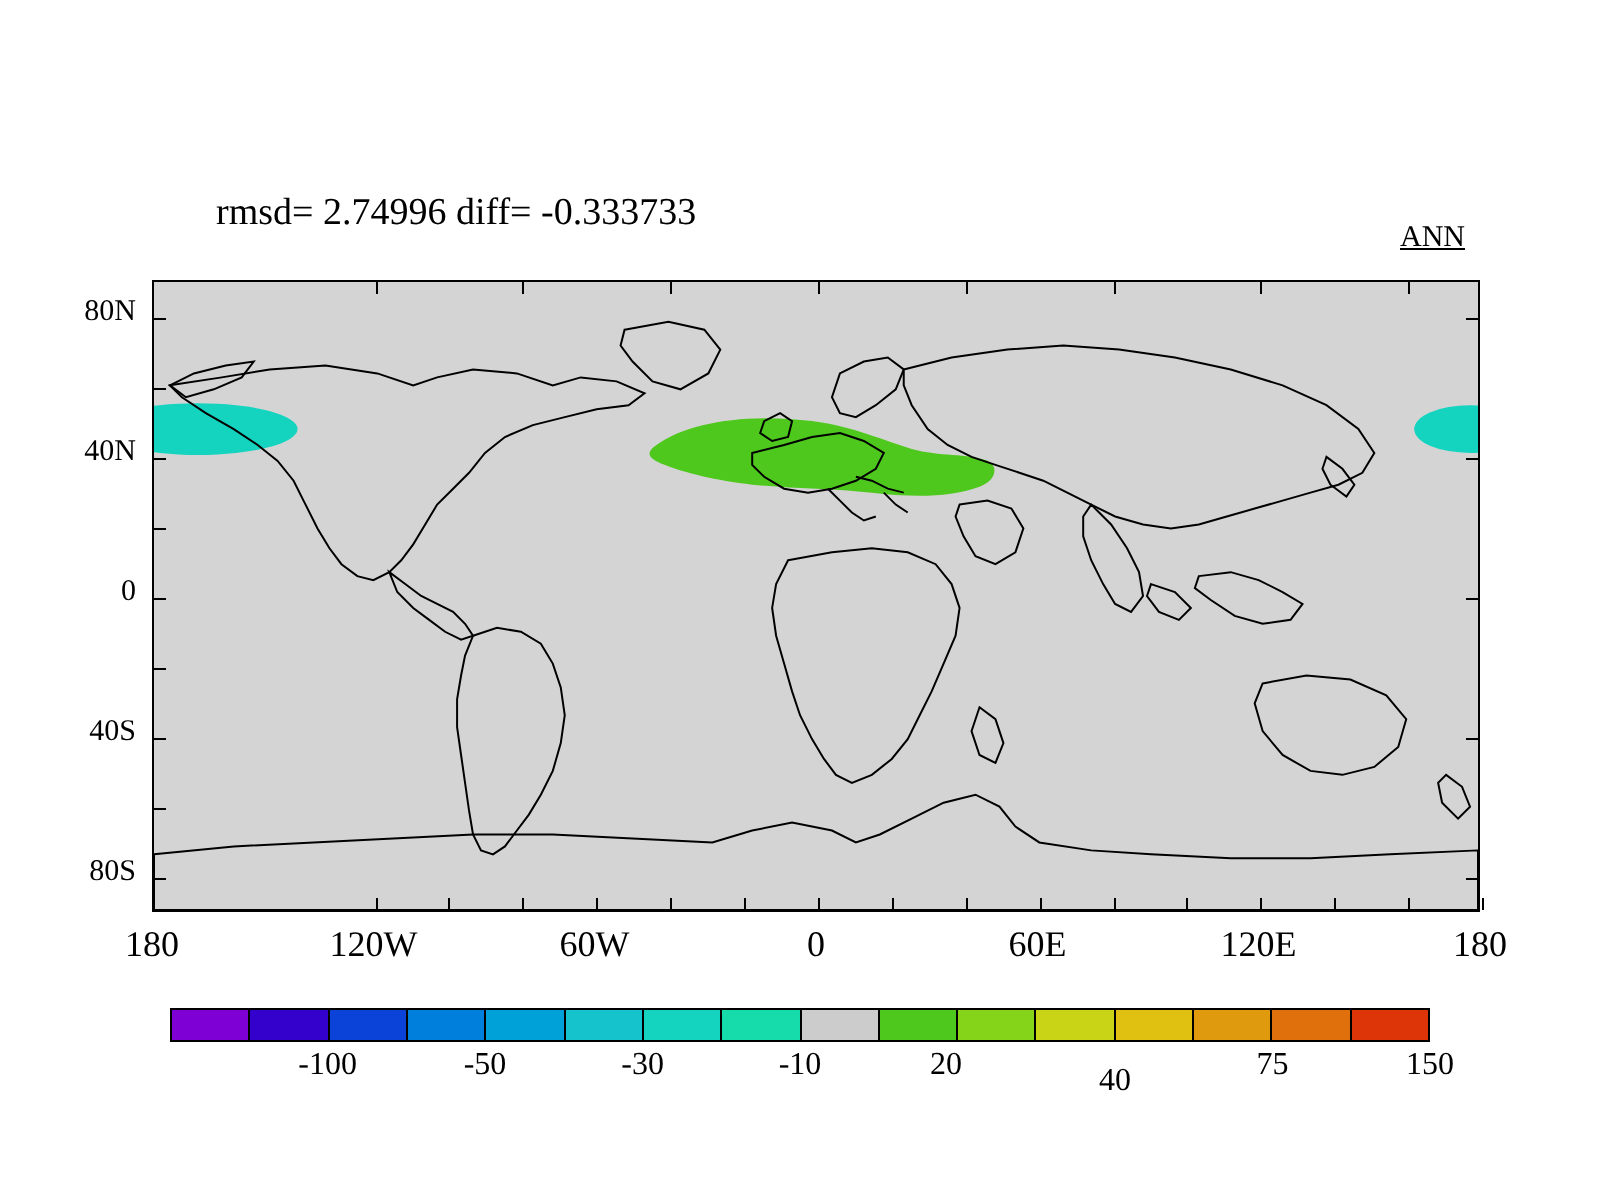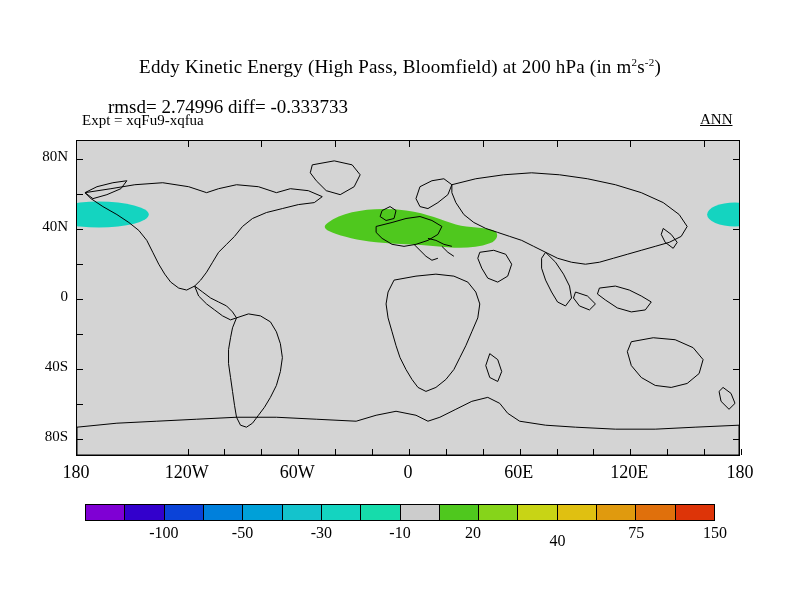--- a/index.html
+++ b/index.html
@@ -62,26 +62,22 @@
   .cbar-label{
     position:absolute;top:524px;font-size:16px;text-align:center;
     width:70px;margin-left:-35px;
   }
 </style>
 </head>
 <body>
 
 <div id="stage">
 
-  <div class="title">
-    <span>Eddy Kinetic Energy (High Pass, Bloomfield) at 200 hPa (in m</span><sup>2</sup><span>s</span><sup>-2</sup><span>)</span>
-  </div>
 
   <div class="stat-line">rmsd= 2.74996 diff= -0.333733</div>
-  <div class="expt-line">Expt = xqFu9-xqfua</div>
   <div class="season-line">ANN</div>
 
   <div class="map-frame" style="background: rgb(212, 212, 212);">
     <svg class="map-svg" viewBox="0 0 664 316" preserveAspectRatio="none">
 
       <g>
         <ellipse cx="22" cy="74" rx="50" ry="13" fill="#14d4c0"></ellipse>
         <ellipse cx="660" cy="74" rx="28" ry="12" fill="#14d4c0"></ellipse>
         <path d="M252 82 C268 70 300 66 330 70 C352 73 366 80 380 84
                  C394 88 408 86 418 90 C424 93 422 100 414 103

